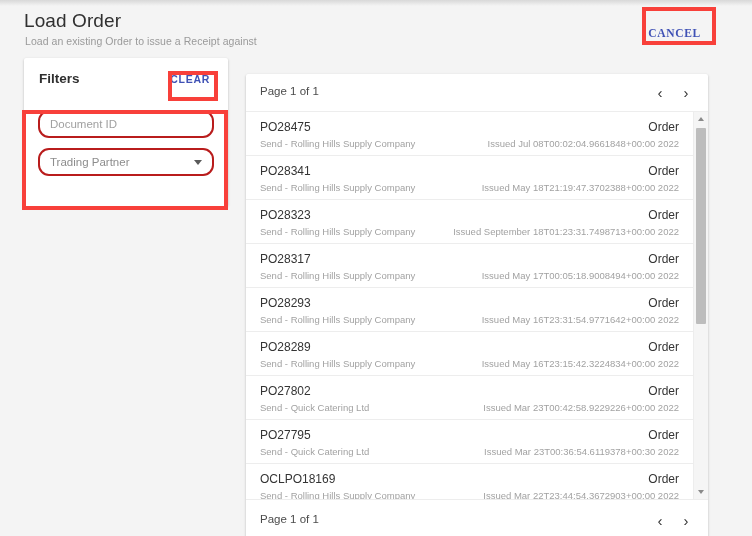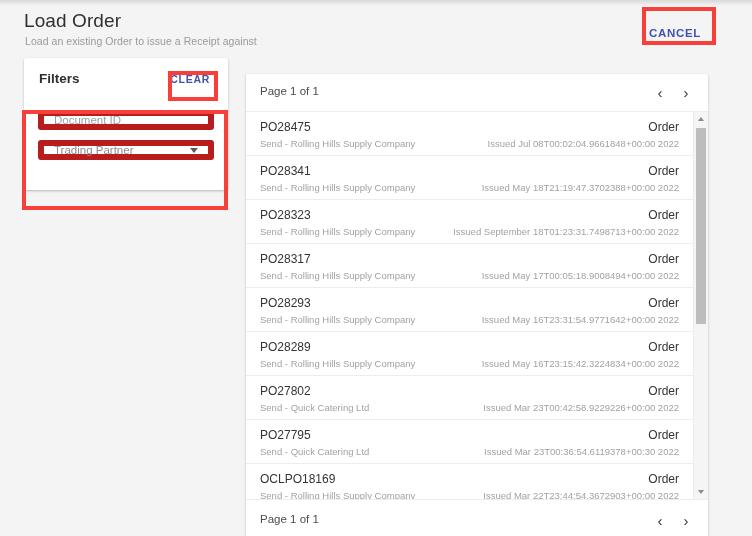--- a/index.html
+++ b/index.html
@@ -59,21 +59,21 @@
   .cancel-wrap {
     position: absolute;
     right: 36px;
     top: 12px;
   }
   .cancel-button {
     display: block;
     padding: 9px 15px;
     background: #f4f4f4;
     border: none;
-    font-family: Liberation Sans, sans-serif;
+    font-family: Liberation Serif, serif;
     font-size: 11.5px;
     font-weight: bold;
     letter-spacing: .7px;
     color: #3f51b5;
     cursor: pointer;
   }
 
   
   .annot {
     position: absolute;
@@ -120,24 +120,24 @@
     font-weight: bold;
     letter-spacing: .7px;
     color: #3f51b5;
     cursor: pointer;
   }
   .filters-body {
     padding: 8px 14px 18px 14px;
   }
   .field {
     position: relative;
-    height: 20px;
+    height: 28px;
     margin-bottom: 10px;
-    border: 6px solid #b91c1c;
-    border-radius: 3px;
+    border: 2px solid #b91c1c;
+    border-radius: 11px;
     background: #fff;
     box-sizing: border-box;
   }
   .field:last-child { margin-bottom: 12px; }
   .field input {
     position: absolute;
     left: 0; top: 0;
     width: 100%;
     height: 100%;
     padding: 0 10px;

